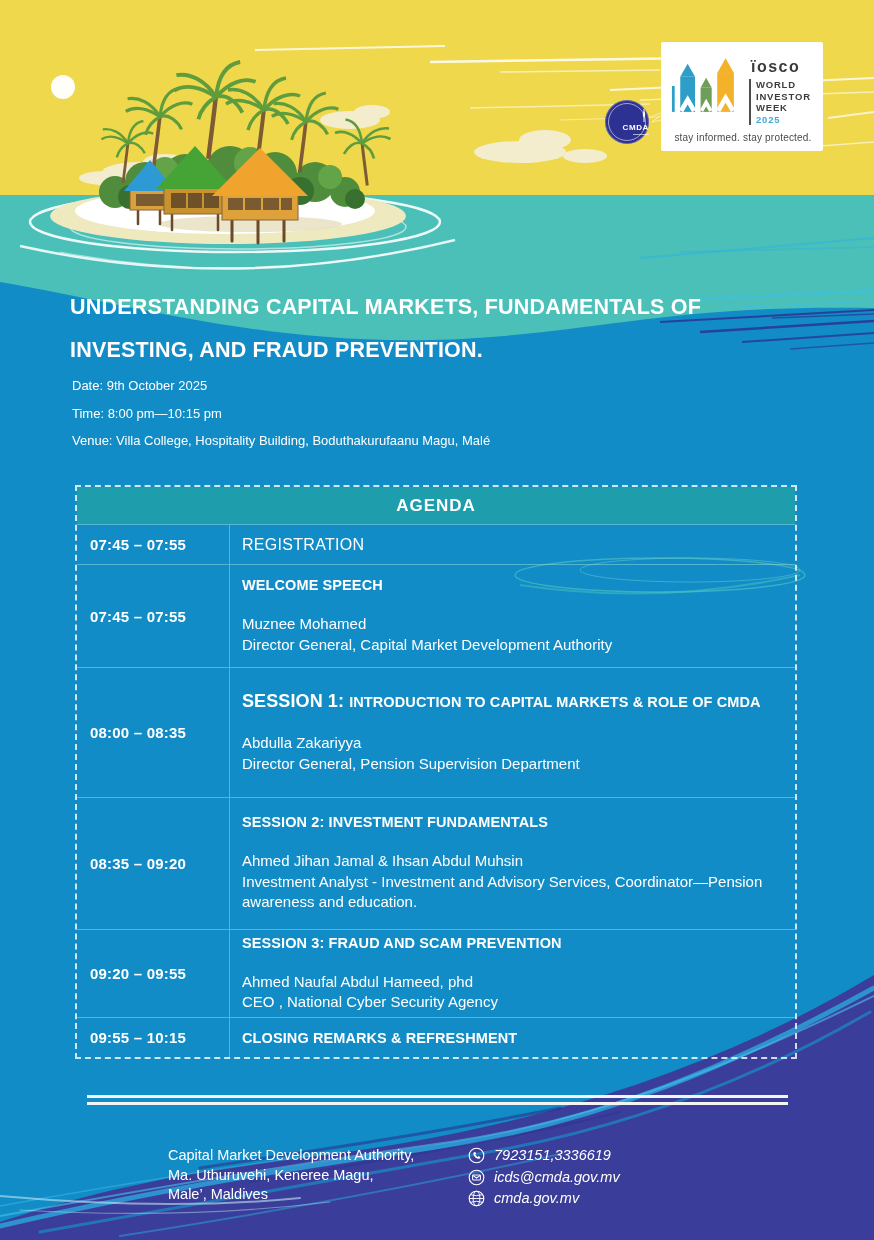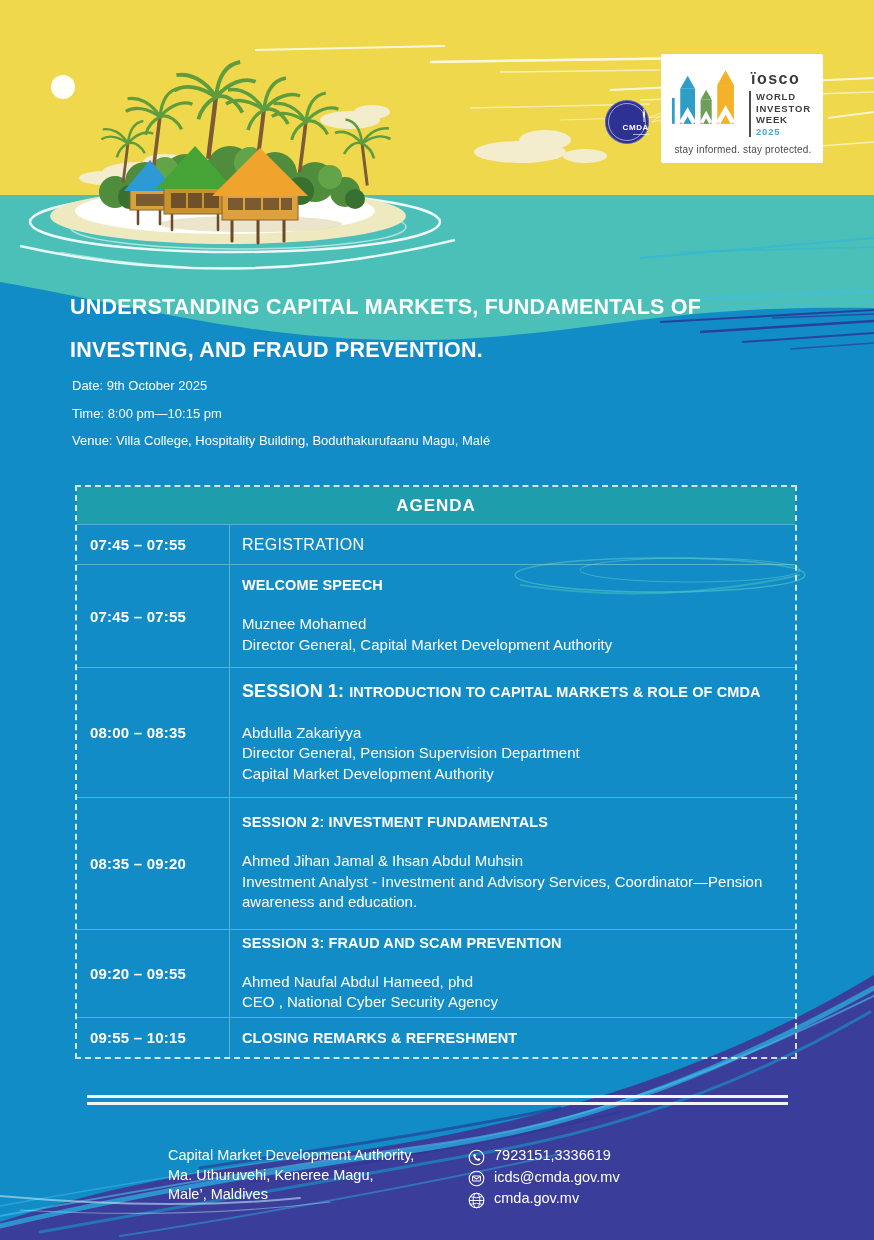--- a/index.html
+++ b/index.html
@@ -9,21 +9,21 @@
 
   
   .cmda-badge { position:absolute; left:605px; top:100px; width:44px; height:44px; border-radius:50%;
     background:#2D3192; z-index:3; display:flex; flex-direction:column; align-items:flex-end; justify-content:center;
     box-shadow:0 0 0 1px rgba(255,255,255,.25) inset; }
   .cmda-badge .ring { position:absolute; inset:3px; border:1px solid rgba(255,255,255,.55); border-radius:50%; }
   .cmda-badge .label { color:#fff; font-size:8px; font-weight:bold; letter-spacing:.6px; margin-top:1px; }
   .cmda-badge .underline { width:16px; height:1px; background:rgba(255,255,255,.6); margin-top:2px; }
 
   
-  .iosco-card { position:absolute; left:661px; top:54px; width:162px; height:109px; background:#fff;
+  .iosco-card { position:absolute; left:661px; top:42px; width:162px; height:109px; background:#fff;
     border-radius:2px; z-index:3; padding:9px 8px 6px 10px; display:flex; flex-direction:column; }
   .iosco-top { display:flex; flex:1; }
   .pencils { width:74px; height:70px; flex:none; }
   .iosco-right { flex:1; padding-left:4px; display:flex; flex-direction:column; justify-content:flex-start; }
   .iosco-word { font-size:16px; letter-spacing:1.5px; color:#3A3A3A; font-weight:600; margin:7px 0 3px 2px; }
   .wiw-block { border-left:2px solid #4d4d4d; padding-left:5px; margin-left:0; }
   .wiw-line { font-size:9.5px; font-weight:bold; color:#3D3D3D; letter-spacing:.8px; line-height:11.5px; }
   .wiw-year { color:#45A9D8; }
   .iosco-tagline { font-size:10px; color:#4A4A4A; text-align:center; letter-spacing:.2px; padding-bottom:2px; }
 
@@ -49,21 +49,21 @@
   .h40 .stitle { margin-bottom:0; }
 
   
   .divider { position:absolute; left:87px; top:1095px; width:701px; z-index:2; }
   .divider .bar { height:3px; background:#F4F4F4; margin-bottom:4px; }
 
   
   .footer { position:absolute; left:168px; top:1146px; width:640px; z-index:2; display:flex; color:#fff; }
   .address { width:300px; font-size:14.5px; line-height:19.5px; }
   .contacts { font-size:14.5px; line-height:19.5px; }
-  .contact-item { display:flex; align-items:flex-end; margin-bottom:2px; }
+  .contact-item { display:flex; align-items:center; margin-bottom:2px;font-style:italic; }
   .cicon { width:17px; height:17px; margin-right:9px; flex:none; }
 </style>
 </head>
 <body>
 
 <div class="canvas">
 
   <svg class="bg" width="874" height="1240" viewBox="0 0 874 1240">
 
     <rect x="0" y="0" width="874" height="196" fill="#EFD84C"></rect>
@@ -280,21 +280,20 @@
         <div class="line">Director General, Capital Market Development Authority</div>
       </div>
     </div>
 
     <div class="arow h130">
       <div class="tcell">08:00 – 08:35</div>
       <div class="ccell">
         <div class="stitle"><span class="lead">SESSION 1: </span><span>INTRODUCTION TO CAPITAL MARKETS &amp; ROLE OF CMDA</span></div>
         <div class="line">Abdulla Zakariyya</div>
         <div class="line">Director General, Pension Supervision Department</div>
-        <div class="line">Capital Market Development Authority</div>
       </div>
     </div>
 
     <div class="arow h132">
       <div class="tcell">08:35 – 09:20</div>
       <div class="ccell">
         <div class="stitle">SESSION 2: INVESTMENT FUNDAMENTALS</div>
         <div class="line">Ahmed Jihan Jamal &amp; Ihsan Abdul Muhsin</div>
         <div class="line">Investment Analyst - Investment and Advisory Services, Coordinator—Pension awareness and education.</div>
       </div>

